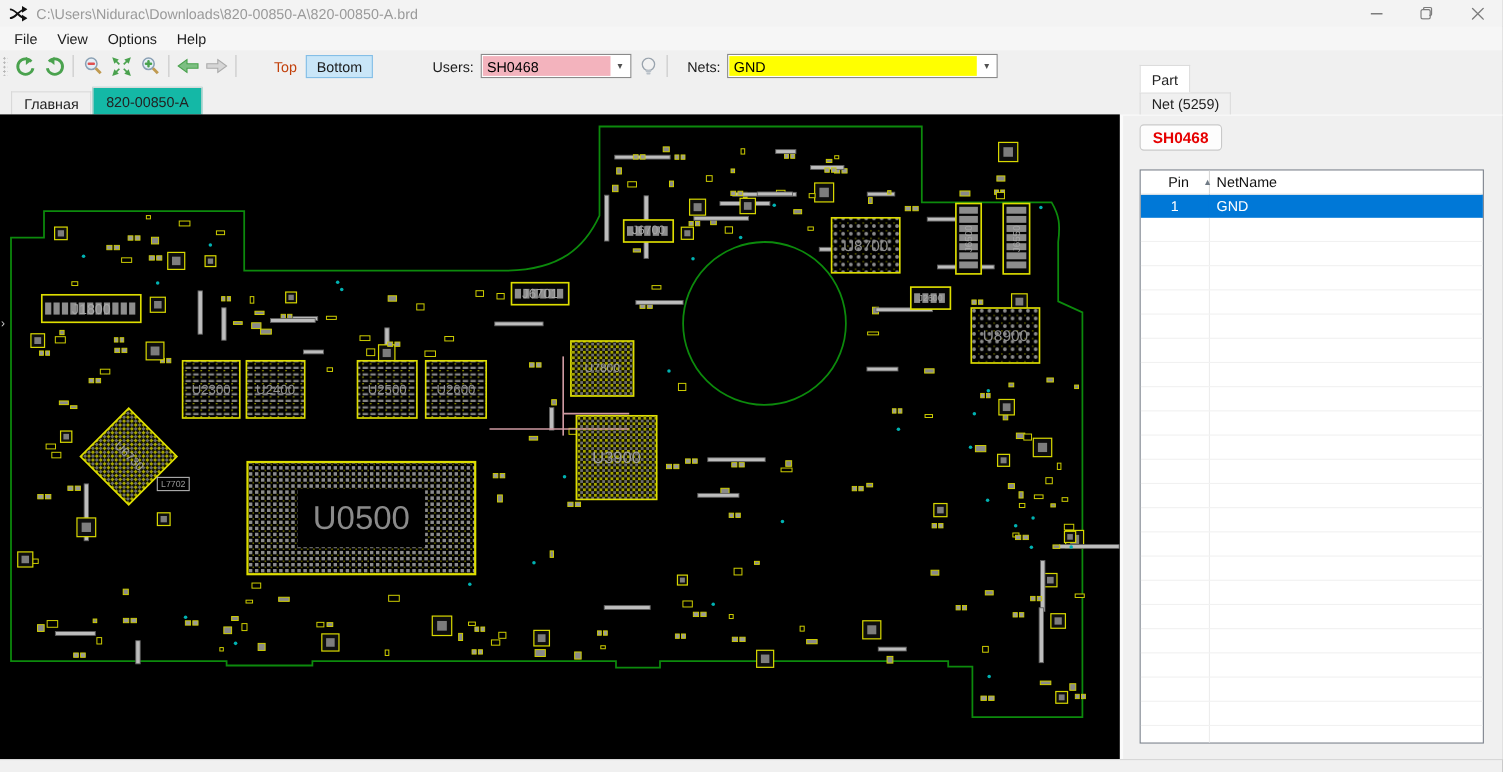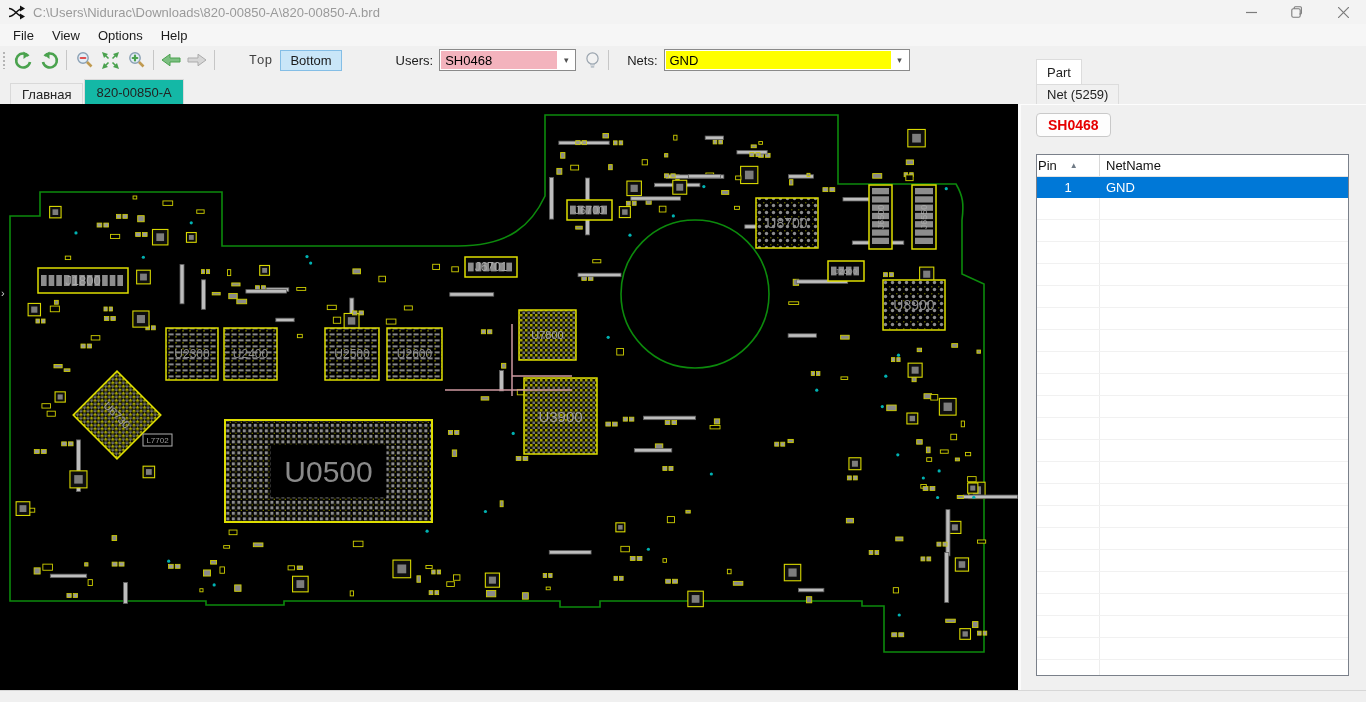--- a/index.html
+++ b/index.html
@@ -17,21 +17,21 @@
   
   .menubar{height:22px;background:#f6f6f6;display:flex;align-items:center;padding-left:4px;}
   .menu-item{padding:2px 9px;font-size:13px;color:#1b1b1b;cursor:default;}
 
   
   .toolbar{height:28px;background:#f0f0f0;display:flex;align-items:center;}
   .grip{width:5px;height:18px;margin:0 3px 0 2px;
         background-image:radial-gradient(#b4b4b4 1px,transparent 1.1px);background-size:4px 4px;}
   .tbtn{width:26px;height:24px;display:flex;align-items:center;justify-content:center;border-radius:2px;}
   .tsep{width:1px;height:20px;background:#c6c6c6;margin:0 4px;}
-  .side-label{font-size:13px;color:#404040;margin-left:24px;padding:2px 6px;font-family:Liberation Mono, monospace;}
+  .side-label{font-size:13px;color:#c2410c;margin-left:24px;padding:2px 6px;}
   .side-btn{font-size:13px;color:#1b1b1b;background:#c9e6f8;border:1px solid #84bee6;
             padding:2px 9px;margin-left:2px;}
   .tb-label{font-size:13px;color:#1b1b1b;}
   .lbl-parts{margin-left:54px;margin-right:6px;}
   .lbl-nets{margin-left:14px;margin-right:6px;}
   .combo{height:22px;box-sizing:border-box;border:1px solid #8a8a8a;background:#fff;
          display:flex;align-items:center;}
   .combo-parts{width:137px;}
   .combo-nets{width:246px;}
   .combo-value{height:18px;margin:1px 0 1px 1px;display:flex;align-items:center;
@@ -56,21 +56,21 @@
   #boardsvg{position:absolute;left:0;top:0;}
   .panel{flex:1;background:#f0f0f0;border-left:3px solid #fbfbfb;padding-left:15px;
          box-sizing:border-box;border-top:1px solid #fdfdfd;}
   .part-badge{display:inline-block;margin-top:8px;padding:3px 11px;border:1px solid #c9c9c9;
               border-radius:4px;background:#fdfdfd;color:#e60000;font-weight:bold;font-size:14px;}
   .nettable-wrap{margin-top:17px;width:311px;height:520px;overflow:hidden;
                  border:1px solid #7a808a;background:#fff;}
   .nettable{border-collapse:collapse;width:100%;font-size:13px;table-layout:fixed;color:#111;}
   .nettable th{height:21px;font-weight:normal;border-bottom:1px solid #e3e3e3;padding:0;}
   .nettable th.col-pin{width:62px;border-right:1px solid #d8d8d8;}
-  .th-inner{display:flex;align-items:center;padding-left:1px;}
+  .th-inner{display:flex;align-items:center;padding-left:25px;}
   .th-inner .sort{margin-left:13px;font-size:8px;color:#6f7a85;}
   .nettable th.col-net .th-inner{padding-left:6px;}
   .nettable td{height:21px;padding:0;}
   .nettable td.pin{text-align:center;border-right:1px solid #ededed;}
   .nettable td.net{padding-left:6px;}
   .nettable tr.sel{background:#0078d7;color:#fff;}
   .nettable tr.sel td{border-right:1px solid #0078d7;}
   .nettable tr.empty td{border-bottom:1px solid #f1f1f1;}
 
   

